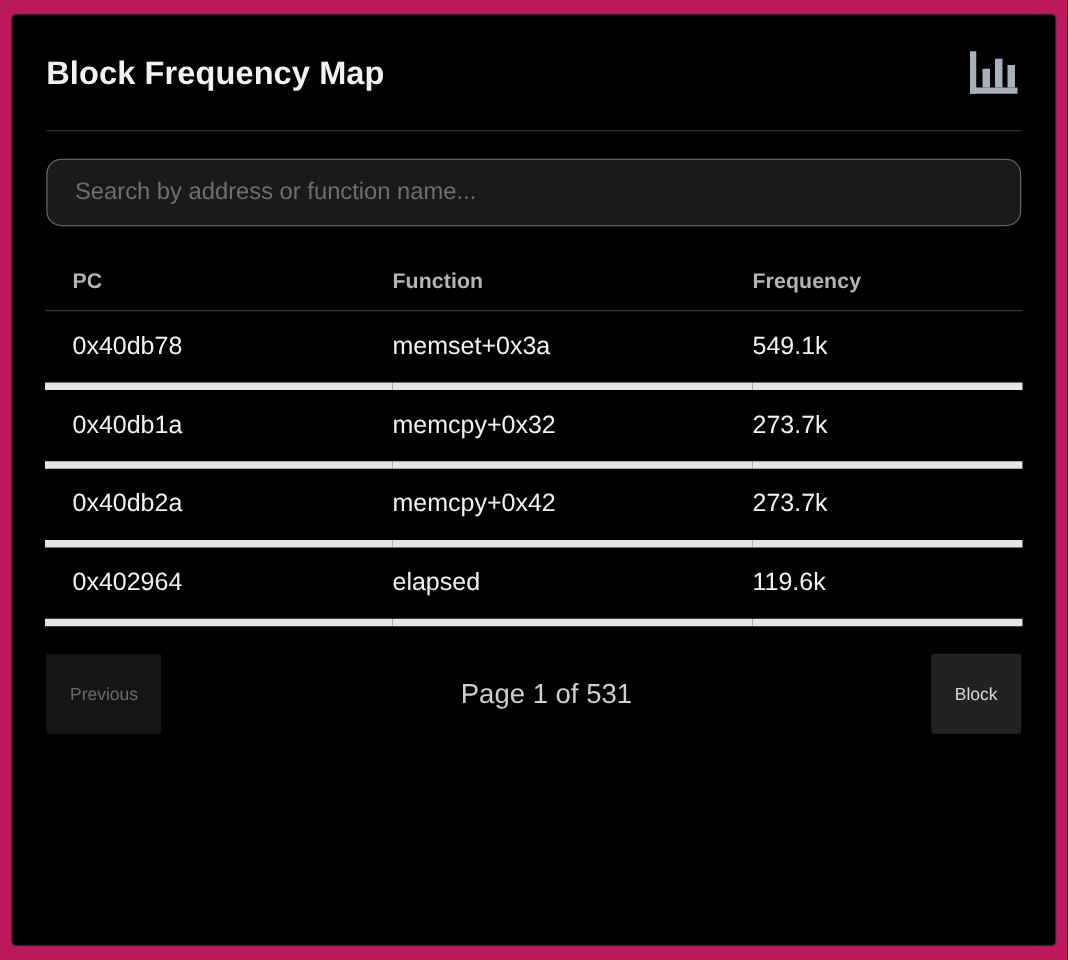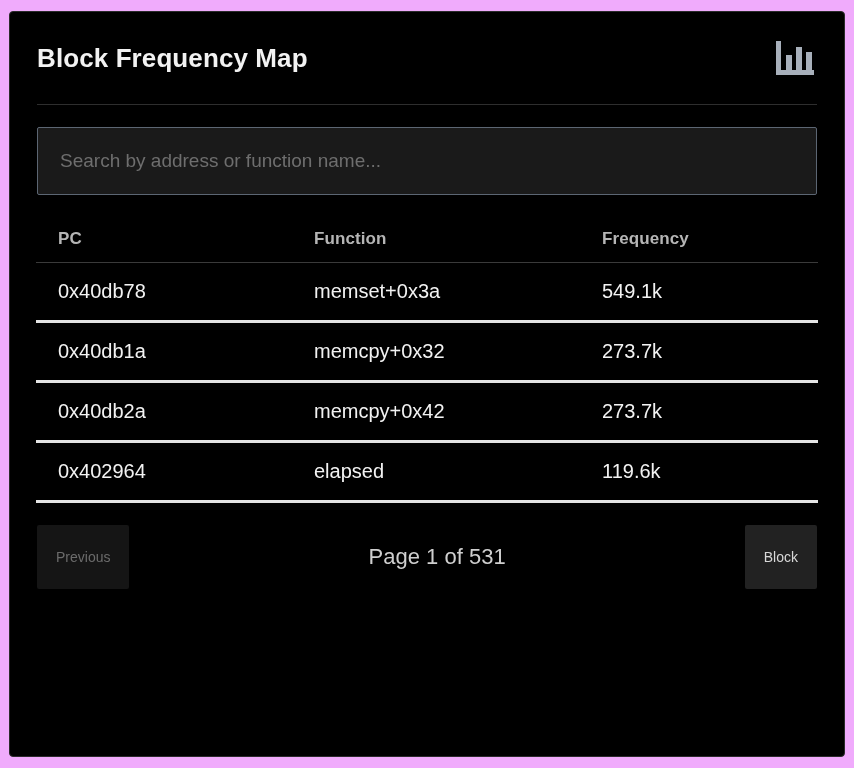--- a/index.html
+++ b/index.html
@@ -9,21 +9,21 @@
     height: 768px;
     background: #000000;
     font-family: "Liberation Sans", sans-serif;
     overflow: hidden;
   }
 
   #app {
     position: relative;
     width: 854px;
     height: 768px;
-    background: #f0abfc;
+    background: #be185d;
   }
 
   .card {
     position: absolute;
     left: 9px;
     top: 11px;
     width: 836px;
     height: 746px;
     border: 1px solid #2b2b2b;
     border-radius: 4px;
@@ -62,24 +62,24 @@
   }
 
   
   .search-wrap {
     padding: 22px 1px 0 1px;
   }
 
   .search-input {
     display: block;
     width: 100%;
-    height: 68px;
+    height: 54px;
     background: #1a1a1a;
     border: 1px solid #5c6673;
-    border-radius: 2px;
+    border-radius: 12px;
     color: #e8e8e8;
     font-family: "Liberation Sans", sans-serif;
     font-size: 19px;
     padding: 0 22px;
     outline: none;
   }
   .search-input::placeholder {
     color: #6e6e6e;
     opacity: 1;
   }
@@ -101,21 +101,21 @@
     border-bottom: 1px solid #3a3a3a;
     letter-spacing: 0.1px;
   }
 
   .table td {
     text-align: left;
     font-size: 20px;
     font-weight: normal;
     color: #f2f2f2;
     padding: 17px 0 17px 0;
-    border-bottom: 3px solid #e5e5e5;
+    border-bottom: 6px solid #e5e5e5;
     white-space: nowrap;
   }
 
   .col-pc    { width: 278px; padding-left: 22px !important; }
   .col-fn    { width: 288px; }
   .col-freq  { width: auto;  }
 
   .table th.col-pc { padding-left: 22px !important; }
 
   

